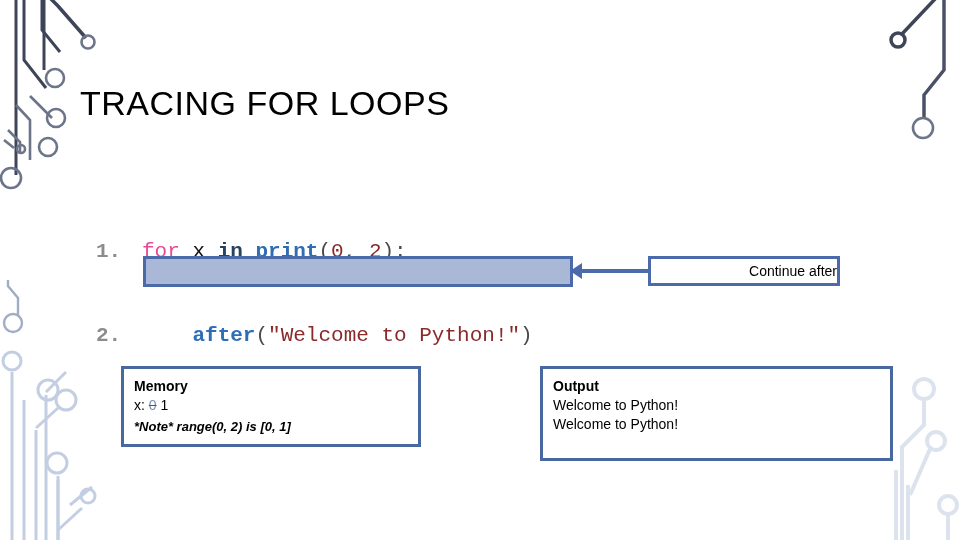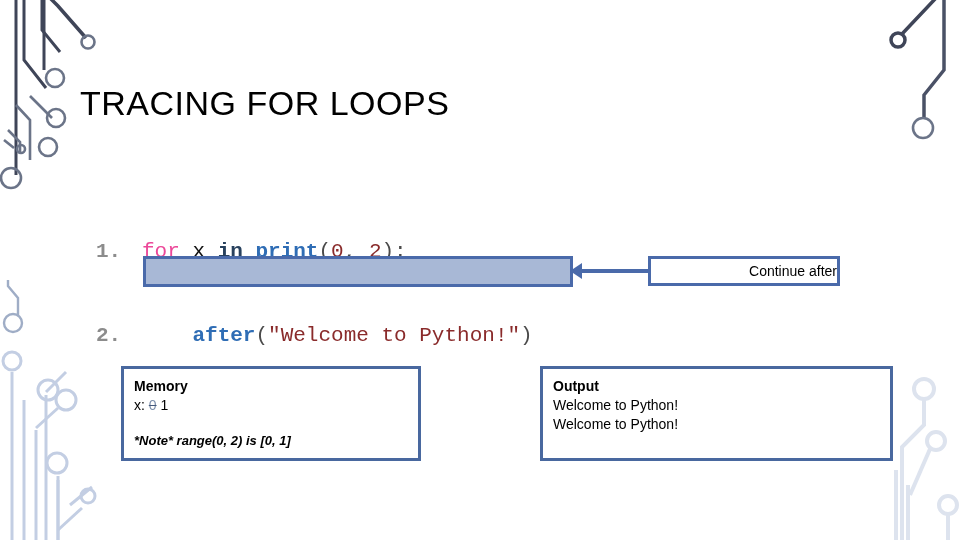--- a/index.html
+++ b/index.html
@@ -112,21 +112,21 @@
   }
 
   
   .panel {
     position: absolute;
     background: #ffffff;
     border: 3px solid #49689f;
     box-sizing: border-box;
     padding: 8px 10px 0 10px;
   }
-  .panel-memory { left: 121px; top: 366px; width: 300px; height: 95px; }
+  .panel-memory { left: 121px; top: 366px; width: 300px; height: 81px; }
   .panel-output { left: 540px; top: 366px; width: 353px; height: 95px; }
 
   .panel-title {
     font-size: 14px;
     font-weight: bold;
     color: #000000;
     line-height: 19px;
   }
   .panel-line {
     font-size: 14px;

